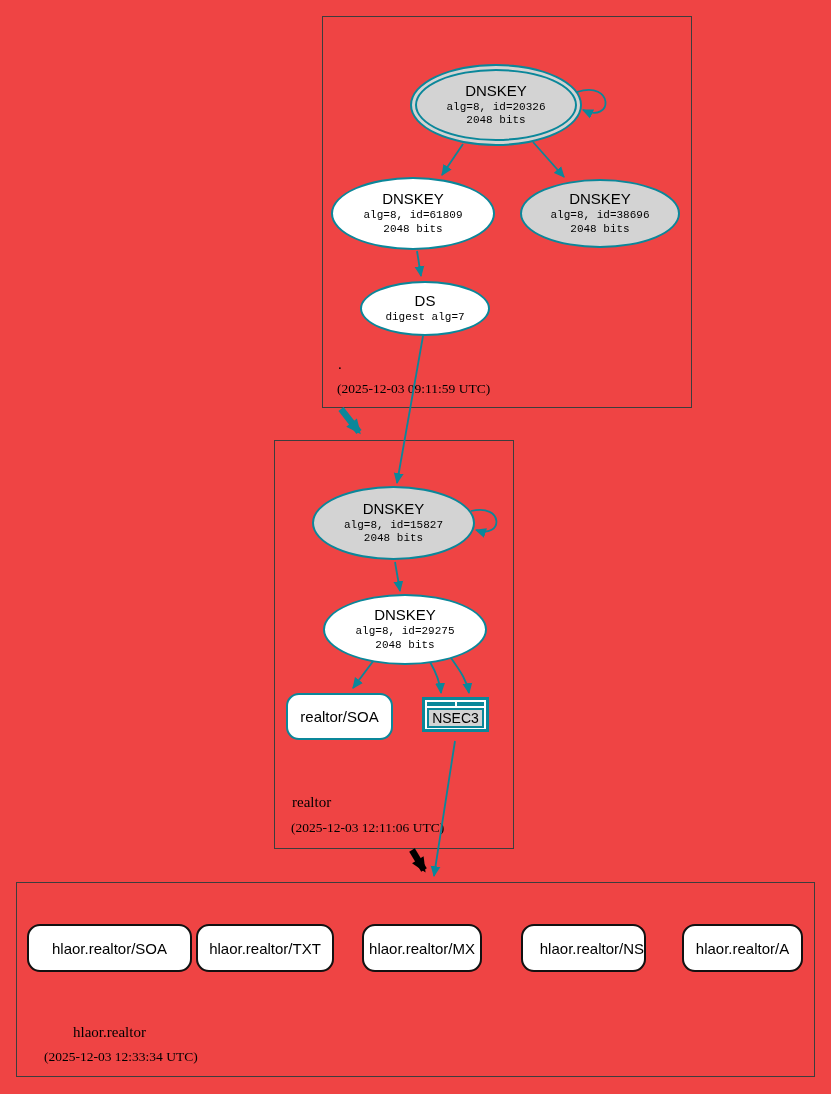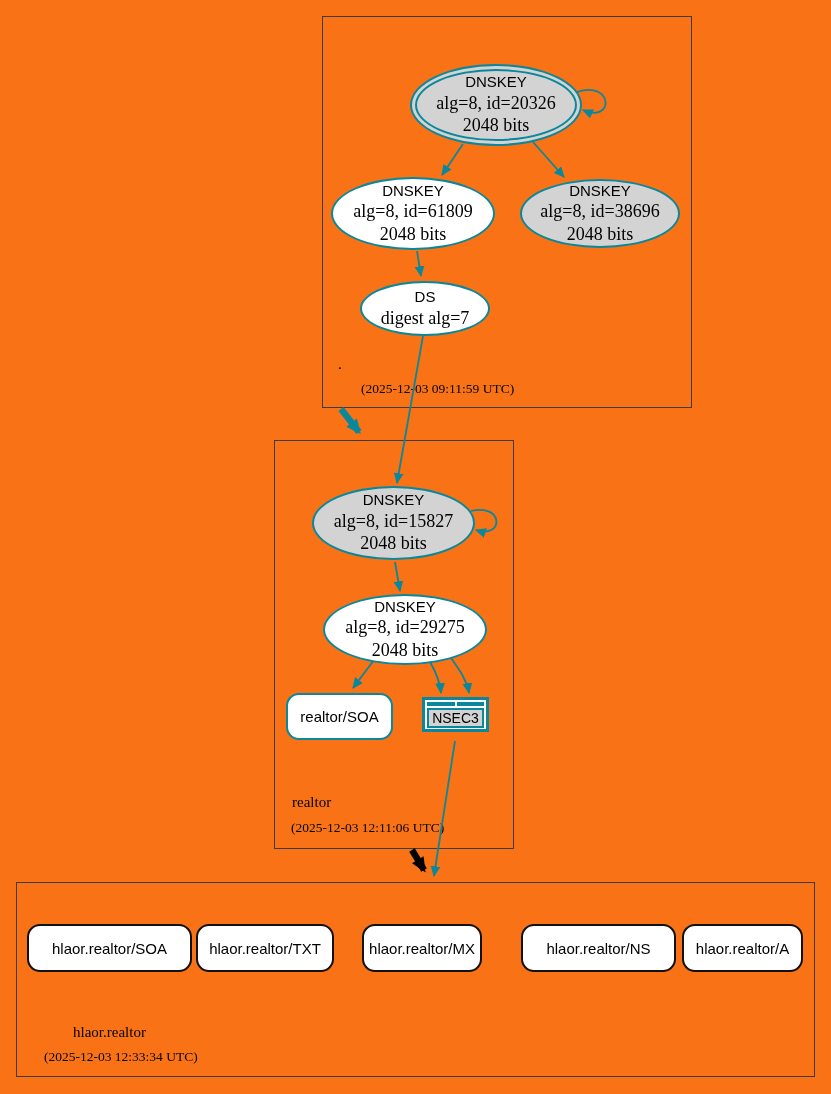--- a/index.html
+++ b/index.html
@@ -3,21 +3,21 @@
 <meta charset="utf-8">
 <style>
   :root{
     --teal:#0a879a;
     --gray-fill:#d3d3d3;
     --ink:#000000;
   }
   *{margin:0;padding:0;box-sizing:border-box;}
   html,body{background:#ffffff;}
   body{font-family:"Liberation Sans",sans-serif;}
-  .canvas{position:relative;width:831px;height:1094px;background:#f97316;overflow:hidden;}
+  .canvas{position:relative;width:831px;height:1094px;background:#ef4444;overflow:hidden;}
 
   
   .zone-box{position:absolute;border:1px solid #3d3d3d;background:transparent;}
   .zone-name{position:absolute;font-family:"Liberation Serif",serif;font-size:15px;color:#000;white-space:nowrap;}
   .zone-ts{position:absolute;font-family:"Liberation Serif",serif;font-size:13.5px;color:#000;white-space:nowrap;}
 
   
   svg.edges{position:absolute;left:0;top:0;z-index:2;}
   svg.edges path.thin{stroke:var(--teal);stroke-width:1.8;fill:none;}
   svg.edges path.thickT{stroke:var(--teal);stroke-width:6.5;fill:none;}
@@ -26,21 +26,21 @@
   .mh-black{fill:var(--ink);}
 
   
   .node{position:absolute;z-index:3;}
   .ellipse{border:2px solid var(--teal);border-radius:50%;background:#fff;
            display:flex;flex-direction:column;align-items:center;justify-content:center;
            text-align:center;line-height:1.25;}
   .ellipse.gray{background:var(--gray-fill);}
   .ellipse .ring{position:absolute;inset:3px;border:2px solid var(--teal);border-radius:50%;pointer-events:none;}
   .node-title{font-family:"Liberation Sans",sans-serif;font-size:15px;color:#000;}
-  .node-sub{font-family:Liberation Serif, serif;font-size:18px;color:#000;}
+  .node-sub{font-family:Liberation Mono, monospace;font-size:11px;color:#000;}
 
   .rrset{border-radius:13px;background:#fff;display:flex;align-items:center;justify-content:center;
          font-family:"Liberation Sans",sans-serif;font-size:15px;color:#000;white-space:nowrap;}
   .rrset.teal{border:2px solid var(--teal);}
   .rrset.black{border:2px solid #111;}
 
   .nsec3{border:3px solid var(--teal);background:#fff;padding:2px;
          display:flex;flex-direction:column;gap:2px;}
   .nsec3-cells{display:flex;gap:2px;height:12px;}
   .nsec3-cell{flex:1;border:2px solid var(--teal);background:var(--gray-fill);}
@@ -104,21 +104,21 @@
     <span class="node-sub">alg=8, id=38696</span>
     <span class="node-sub">2048 bits</span>
   </div>
 
   <div class="node ellipse" style="left:360px;top:281px;width:130px;height:55px;">
     <span class="node-title">DS</span>
     <span class="node-sub">digest alg=7</span>
   </div>
 
   <div class="zone-name" style="left:338px;top:356px;">.</div>
-  <div class="zone-ts" style="left:337px;top:381px;margin-left:24px;">(2025-12-03 09:11:59 UTC)</div>
+  <div class="zone-ts" style="left:337px;top:381px;">(2025-12-03 09:11:59 UTC)</div>
 
   <div class="node ellipse gray" style="left:312px;top:486px;width:163px;height:74px;">
     <span class="node-title">DNSKEY</span>
     <span class="node-sub">alg=8, id=15827</span>
     <span class="node-sub">2048 bits</span>
   </div>
 
   <div class="node ellipse" style="left:323px;top:594px;width:164px;height:71px;">
     <span class="node-title">DNSKEY</span>
     <span class="node-sub">alg=8, id=29275</span>
@@ -142,21 +142,21 @@
 
   <div class="node rrset black" style="left:27px;top:924px;width:165px;height:48px;">
     <span>hlaor.realtor/SOA</span>
   </div>
   <div class="node rrset black" style="left:196px;top:924px;width:138px;height:48px;">
     <span>hlaor.realtor/TXT</span>
   </div>
   <div class="node rrset black" style="left:362px;top:924px;width:120px;height:48px;">
     <span>hlaor.realtor/MX</span>
   </div>
-  <div class="node rrset black" style="left:521px;top:924px;width:155px;height:48px;">
+  <div class="node rrset black" style="left:521px;top:924px;width:125px;height:48px;justify-content:flex-end;">
     <span>hlaor.realtor/NS</span>
   </div>
   <div class="node rrset black" style="left:682px;top:924px;width:121px;height:48px;">
     <span>hlaor.realtor/A</span>
   </div>
 
   <div class="zone-name" style="left:33px;top:1024px;margin-left:40px;">hlaor.realtor</div>
   <div class="zone-ts" style="left:44px;top:1049px;">(2025-12-03 12:33:34 UTC)</div>
 
 </div>

